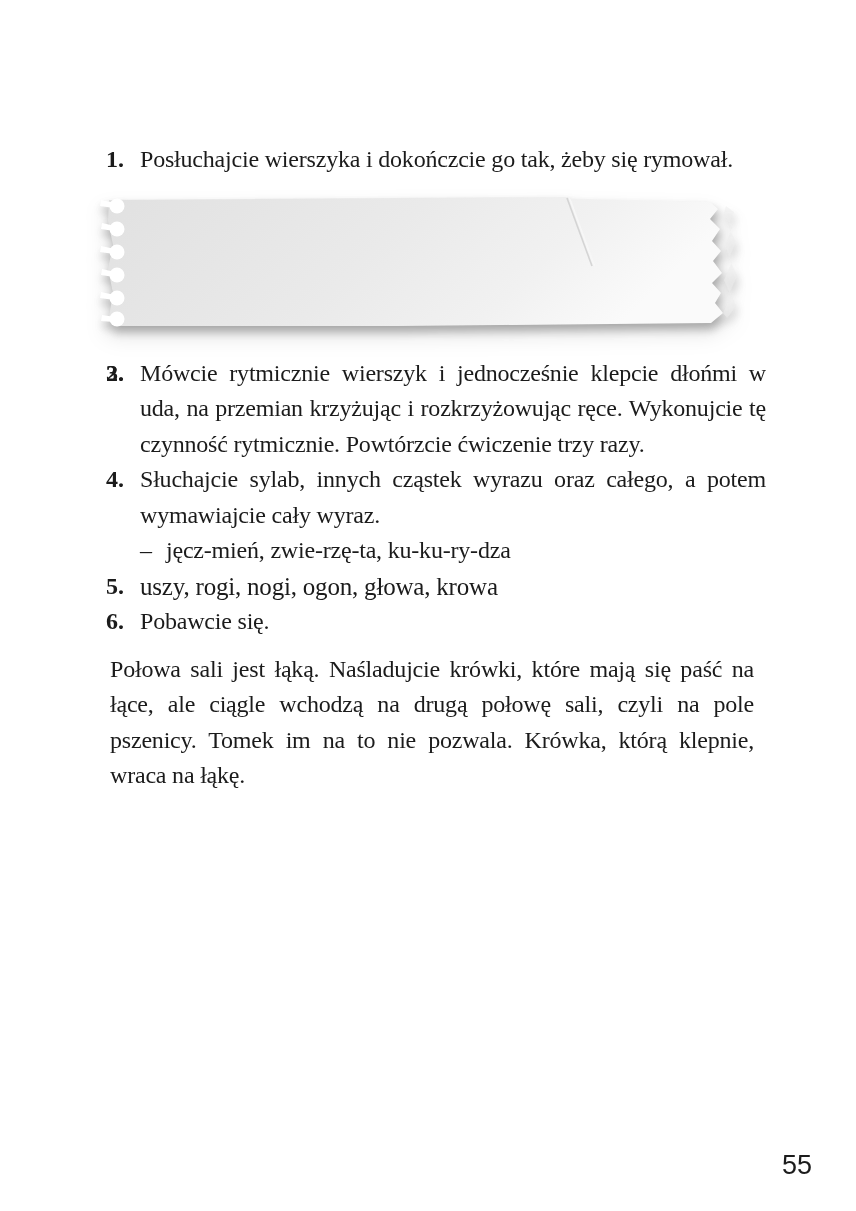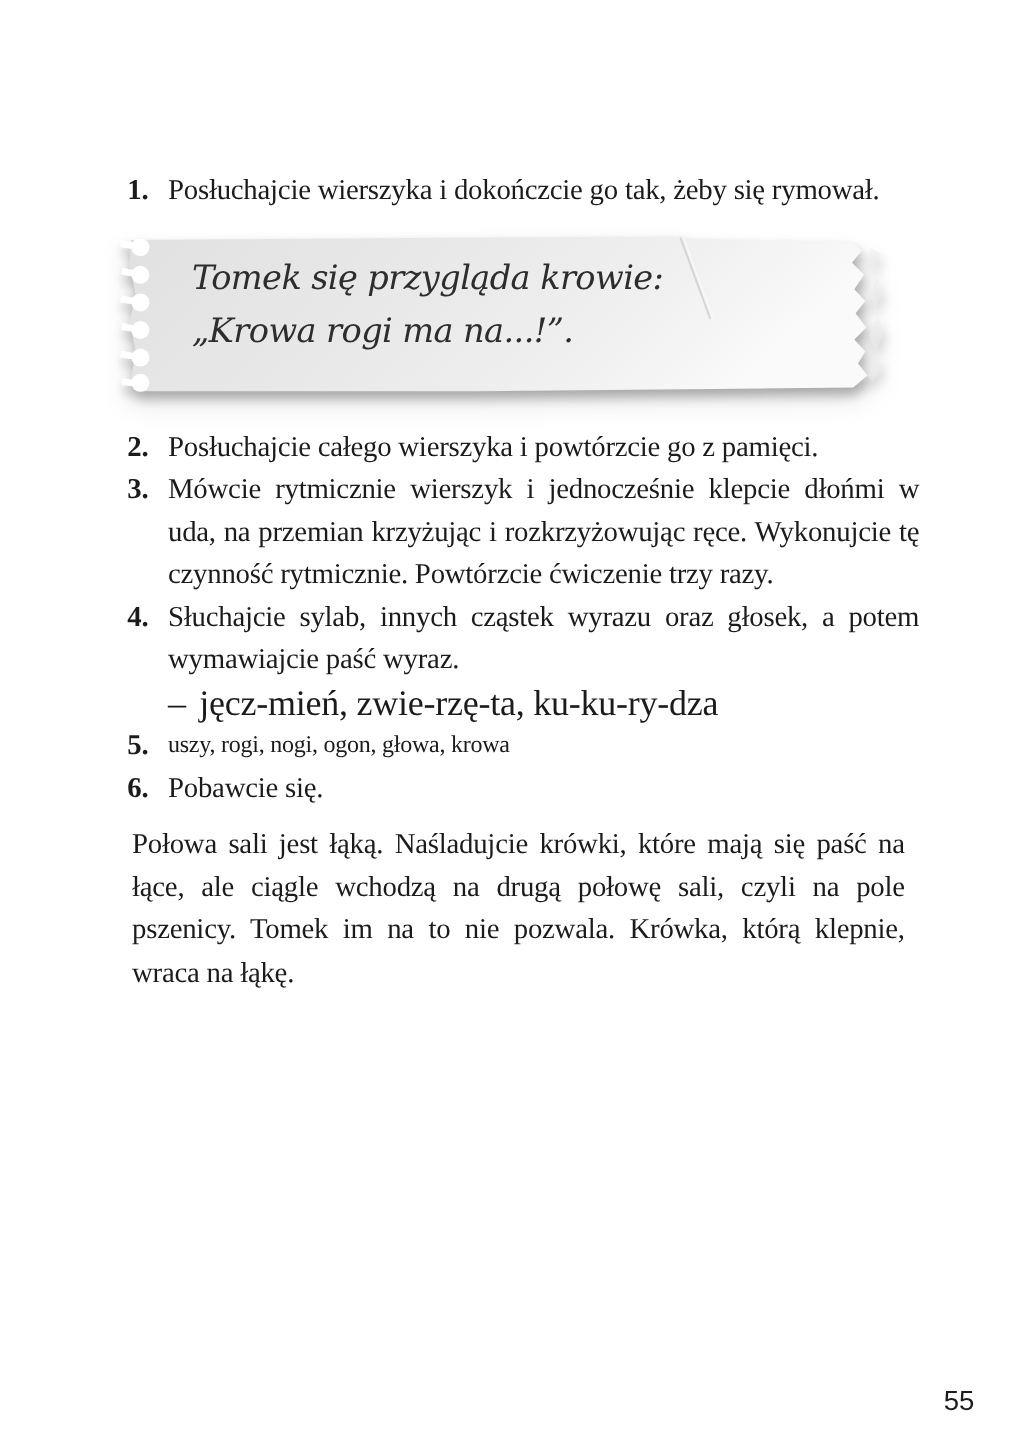--- a/index.html
+++ b/index.html
@@ -31,31 +31,31 @@
   }
   .ex .num {
     position: absolute;
     left: 8px;
     top: 0;
     font-weight: 700;
     letter-spacing: 0;
   }
   .sub-item {
     padding-left: 42px;
-    font-size: 30px;
+    font-size: 24px;
     line-height: 35.5px;
     letter-spacing: -0.2px;
   }
   .sub-item .dash {
     display: inline-block;
     width: 26px;
   }
   .word-list {
     padding-left: 42px;
-    font-size: 20px;
+    font-size: 25px;
     line-height: 35.5px;
     letter-spacing: -0.2px;
   }
   .closing {
     margin: 12px;
     font-size: 24px;
     line-height: 35.5px;
     text-align: justify;
     letter-spacing: -0.2px;
   }
@@ -82,21 +82,21 @@
     line-height: 44px;
     color: #2d2d2d;
     letter-spacing: -0.5px;
     white-space: nowrap;
   }
   .page-num {
     position: absolute;
     right: 44px;
     bottom: 30px;
     font-family: "Liberation Sans", sans-serif;
-    font-size: 23px;
+    font-size: 27px;
     color: #1c1c1c;
   }
 </style>
 </head>
 <body>
 
 <div class="content">
 
   <div class="ex">
     <span class="num">1.</span>
@@ -134,39 +134,34 @@
         <path d="M3,50 L17,53 L16,58 L2,56 Z"></path>  
           <circle cx="19" cy="56" r="7.5"></circle>
         <path d="M4,73 L17,76 L16,81 L3,79 Z"></path>  
           <circle cx="19" cy="79" r="7.5"></circle>
         <path d="M3,96 L17,99 L16,104 L2,102 Z"></path> 
           <circle cx="19" cy="102" r="7.5"></circle>
         <path d="M4,119 L17,121 L16,126 L3,125 Z"></path> 
           <circle cx="19" cy="123" r="7.5"></circle>
       </g>
     </svg>
-    <div class="note-text">
-      <div>Tomek się przygląda krowie:</div>
-      <div>„Krowa rogi ma na...!”.</div>
-    </div>
   </div>
 
   <div class="ex">
     <span class="num">2.</span>
-    <span>Posłuchajcie całego wierszyka i powtórzcie go z pamięci.</span>
   </div>
 
   <div class="ex">
     <span class="num">3.</span>
     <span>Mówcie rytmicznie wierszyk i jednocześnie klepcie dłońmi w uda, na przemian krzyżując i rozkrzyżowując ręce. Wykonujcie tę czynność rytmicznie. Powtórzcie ćwiczenie trzy razy.</span>
   </div>
 
   <div class="ex">
     <span class="num">4.</span>
-    <span>Słuchajcie sylab, innych cząstek wyrazu oraz głosek, a potem wymawiajcie paść wyraz.</span>
+    <span>Słuchajcie sylab, innych cząstek wyrazu oraz całego, a potem wymawiajcie cały wyraz.</span>
   </div>
 
   <div class="sub-item">
     <span class="dash">–</span><span>jęcz-mień, zwie-rzę-ta, ku-ku-ry-dza</span>
   </div>
 
   <div class="ex">
     <span class="num">5.</span>
   </div>
 

